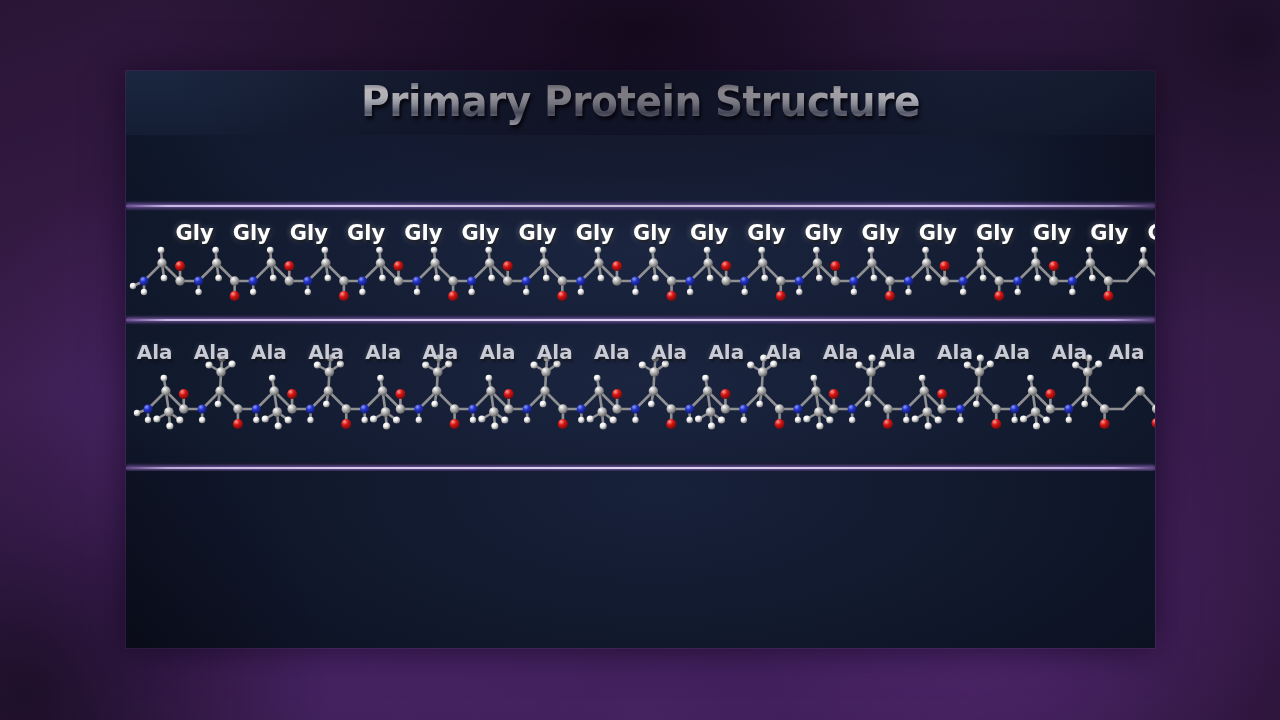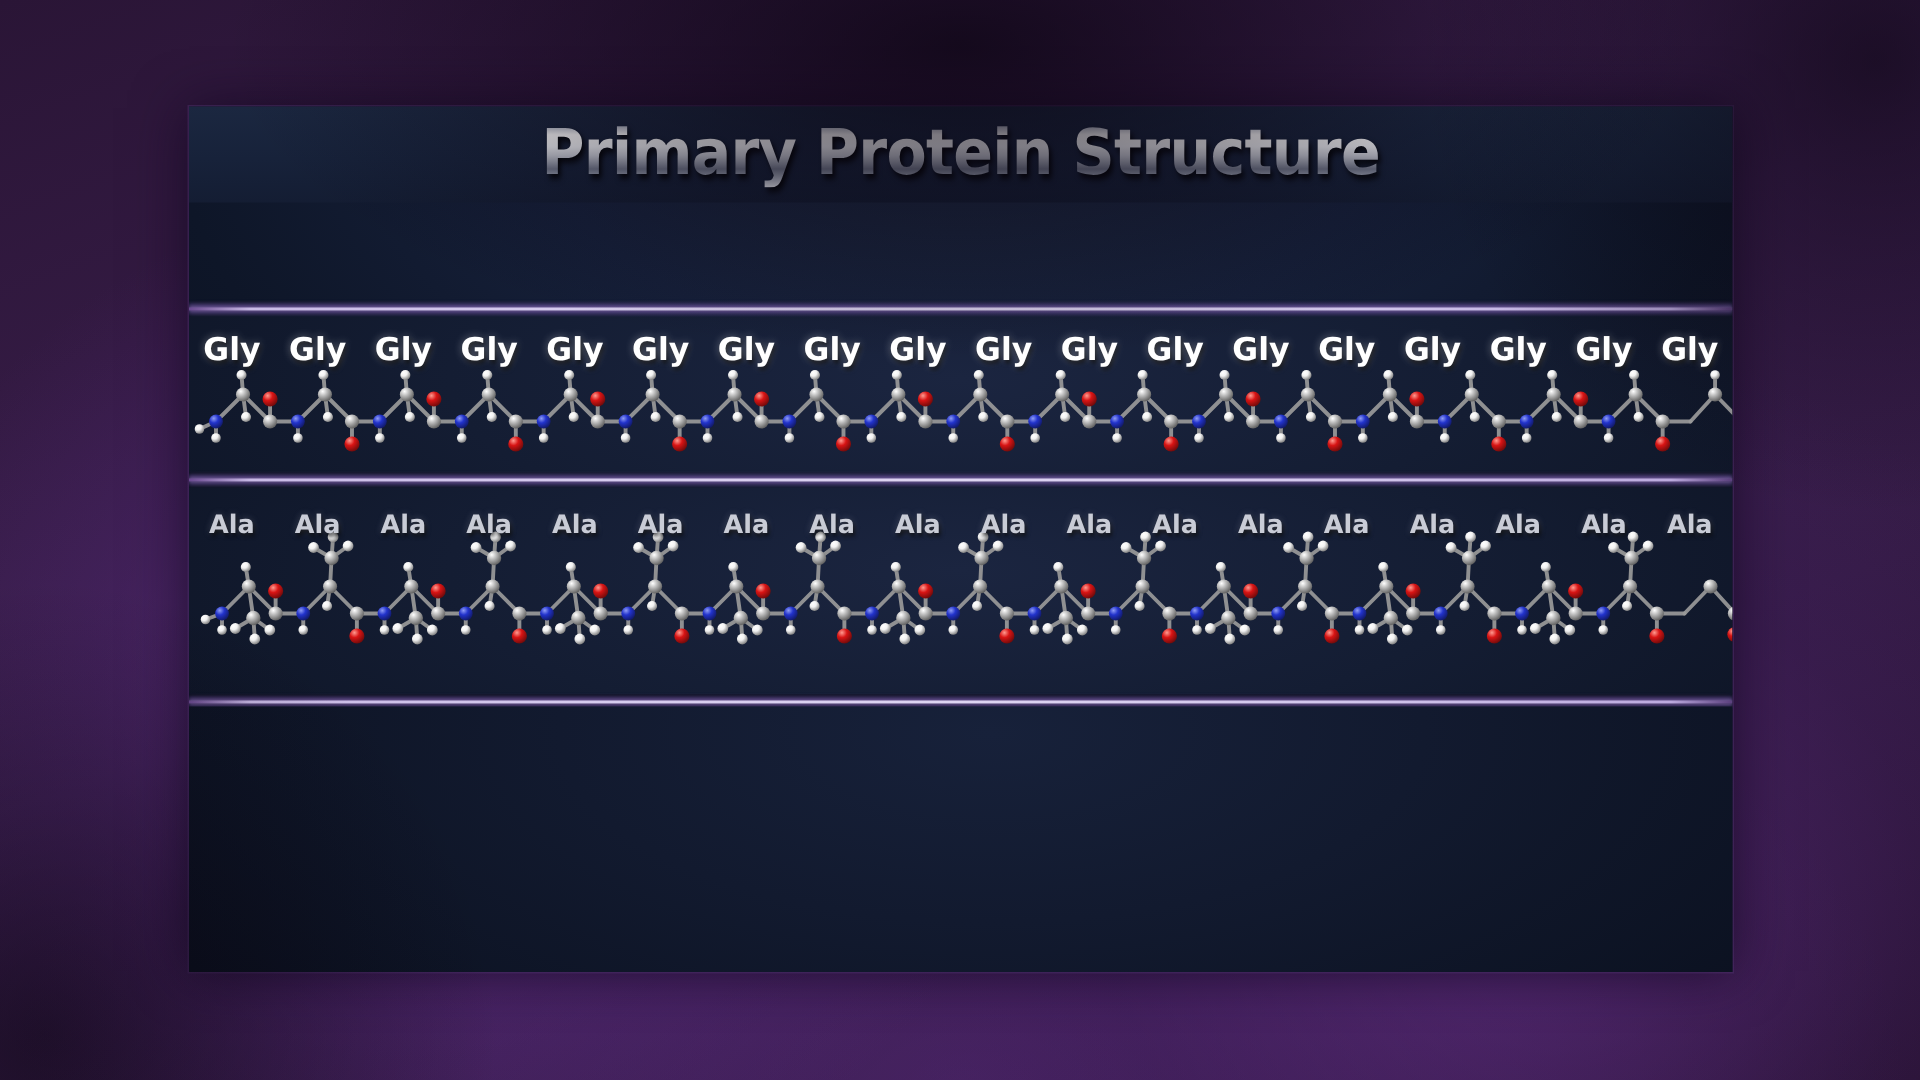--- a/index.html
+++ b/index.html
@@ -142,29 +142,29 @@
     pointer-events: none;
   }
   .labels .lbl {
     flex: 1 1 0;
     text-align: center;
     font-family: "DejaVu Sans", sans-serif;
     font-weight: bold;
     line-height: 1;
     user-select: none;
   }
-  #gly-labels { top: 12px; }
+  #gly-labels { top: 12px; padding-left: 40px; }
   #gly-labels .lbl {
     font-size: 21px;
     color: #ffffff;
     text-shadow: 0 0 6px rgba(255,255,255,0.35), 1px 2px 3px rgba(0,0,0,0.9);
   }
   #ala-labels { top: 17px; }
   #ala-labels .lbl {
-    font-size: 17px;
+    font-size: 20px;
     color: #c9ccd6;
     text-shadow: 0 0 5px rgba(200,205,220,0.25), 1px 2px 3px rgba(0,0,0,0.9);
     text-align: center;
   }
 
   .chain-svg {
     position: absolute;
     left: 0;
     width: 100%;
     z-index: 2;

